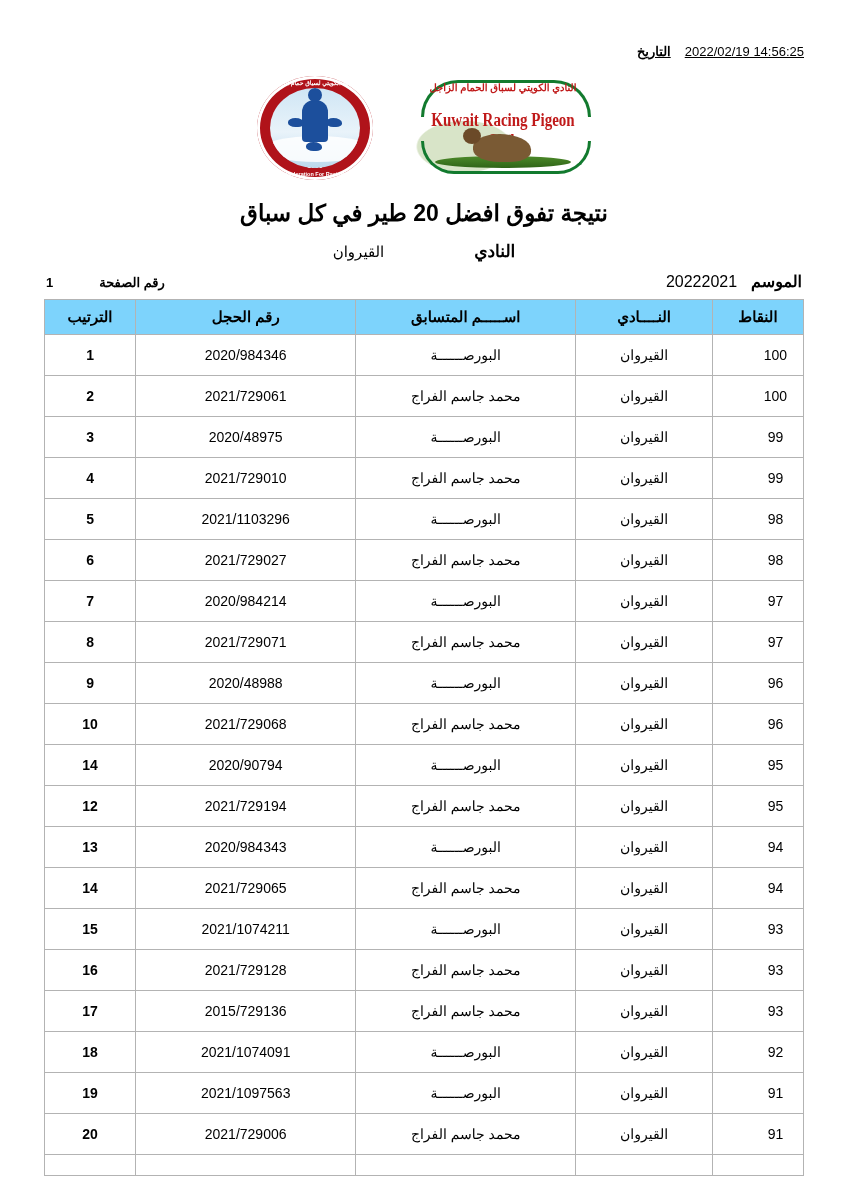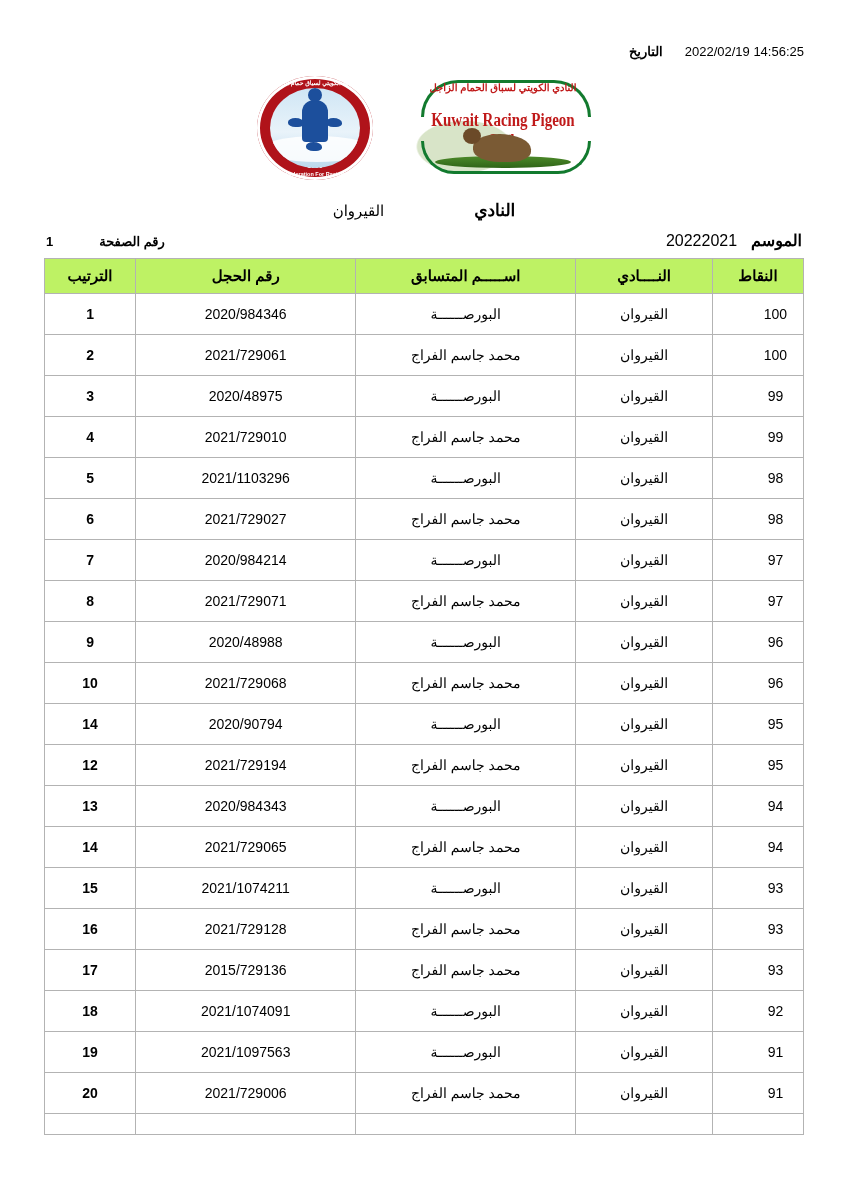--- a/index.html
+++ b/index.html
@@ -22,23 +22,24 @@
     box-sizing: border-box;
     padding: 0 44px;
   }
 
   
   .topbar {
     display: flex;
     flex-direction: row-reverse;
     justify-content: flex-end;
     align-items: center;
-    gap: 22px;
+    gap: 14px;
     padding-top: 40px;
     height: 22px;
+    text-decoration: underline;
   }
   .topbar .lbl {
     font-size: 13px;
     font-weight: bold;
     direction: rtl;
   }
   .topbar .val {
     font-size: 13px;
     direction: ltr;
     unicode-bidi: bidi-override;
@@ -263,21 +264,21 @@
   }
   table.results th,
   table.results td {
     border: 1px solid #b3b3b3;
     height: 38px;
     text-align: center;
     vertical-align: middle;
     font-size: 14px;
   }
   table.results thead th {
-    background: #bef264;
+    background: #7dd3fc;
     font-weight: bold;
     font-size: 15px;
     height: 32px;
   }
   col.c-rank { width: 12%; }
   col.c-ring { width: 29%; }
   col.c-name { width: 29%; }
   col.c-club { width: 18%; }
   col.c-pts  { width: 12%; }
 
@@ -320,20 +321,21 @@
         <div class="cloud"></div>
         <div class="figure"></div>
         <div class="pigeon p1"></div>
         <div class="pigeon p2"></div>
         <div class="pigeon p3"></div>
       </div>
     </div>
 
   </div>
 
+  <div class="title">نتيجة تفوق  افضل  20  طير في كل سباق</div>
 
   <div class="club-row">
     <span class="k">النادي</span>
     <span class="v">القيروان</span>
   </div>
 
   <div class="meta-row">
     <div class="grp season-grp">
       <span class="k">الموسم</span>
       <span class="v">20222021</span>

